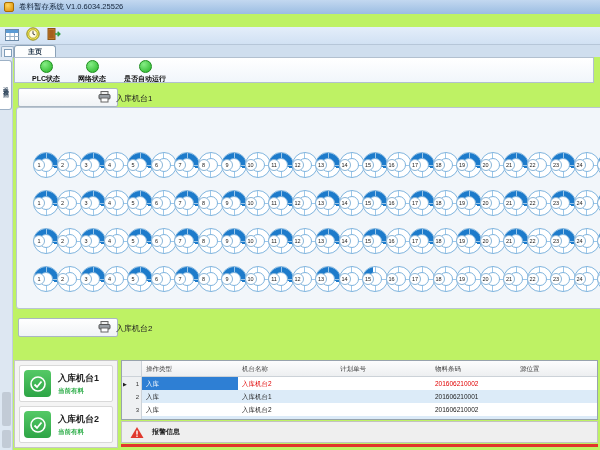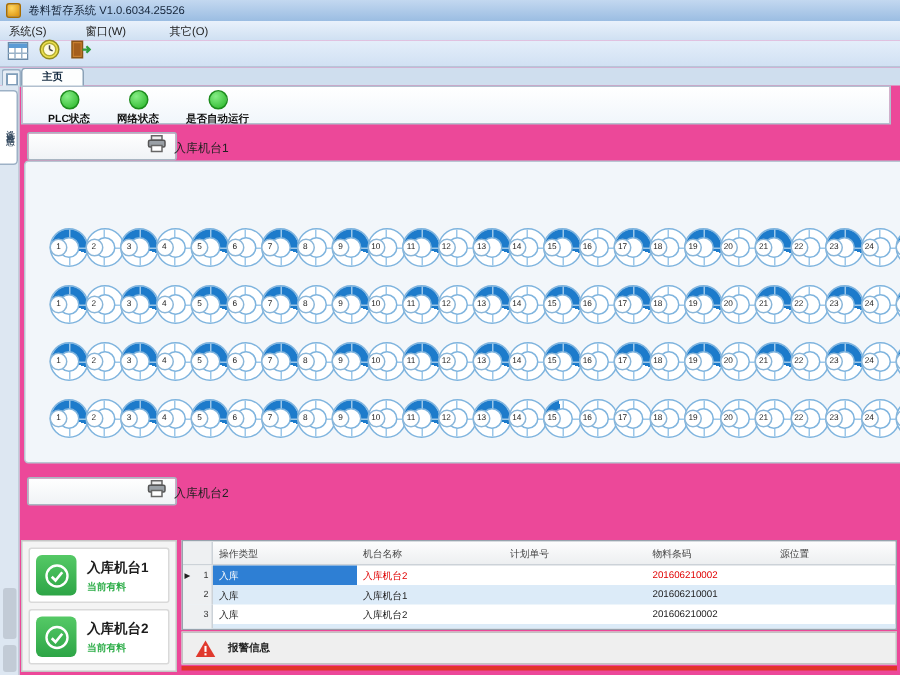--- a/index.html
+++ b/index.html
@@ -1,17 +1,17 @@
 <!DOCTYPE html>
 <html><head>
 <meta charset="utf-8">
 <style>
   html,body{margin:0;padding:0;width:600px;height:450px;overflow:hidden;
     font-family:"Liberation Sans","DejaVu Sans",sans-serif;}
-  #app{position:relative;width:600px;height:450px;background:#ec4899;overflow:hidden;}
+  #app{position:relative;width:600px;height:450px;background:#bef264;overflow:hidden;}
   .abs{position:absolute;box-sizing:border-box;}
 
   
   #titlebar{left:0;top:0;width:600px;height:14px;background:linear-gradient(#c3d8f0,#9bbde2);
     display:flex;align-items:center;padding-left:4px;}
   #appicon{width:8px;height:8px;border-radius:2px;background:radial-gradient(circle at 35% 30%,#ffd65e,#d98c07);border:1px solid #a96d00;}
   #wtitle{font-size:7.5px;color:#15253a;margin-left:5px;}
 
   
   #menubar{left:0;top:14px;width:600px;height:13px;background:linear-gradient(#e9f1fb,#cfe0f2);}
@@ -108,25 +108,20 @@
 </head>
 <body>
 
 <div id="app">
 
   <div class="abs" id="titlebar">
     <div id="appicon"></div>
     <div id="wtitle">卷料暂存系统 V1.0.6034.25526</div>
   </div>
 
-  <div class="abs" id="menubar">
-    <span class="menu-item" style="left:6px">系统(S)</span>
-    <span class="menu-item" style="left:57px">窗口(W)</span>
-    <span class="menu-item" style="left:113px">其它(O)</span>
-  </div>
 
   <div class="abs" id="toolbar">
     <div class="tbtn">
       <span>
         <svg width="14" height="13">
             <rect x="0.5" y="1.5" width="13" height="11" fill="#fff" stroke="#6b8aa8"></rect>
             <rect x="1" y="2" width="12" height="3" fill="#5b9bd5"></rect>
             <line x1="5" y1="5" x2="5" y2="12" stroke="#9ab2c8"></line>
             <line x1="9.5" y1="5" x2="9.5" y2="12" stroke="#9ab2c8"></line>
             <line x1="0.5" y1="8.5" x2="13.5" y2="8.5" stroke="#9ab2c8"></line>

